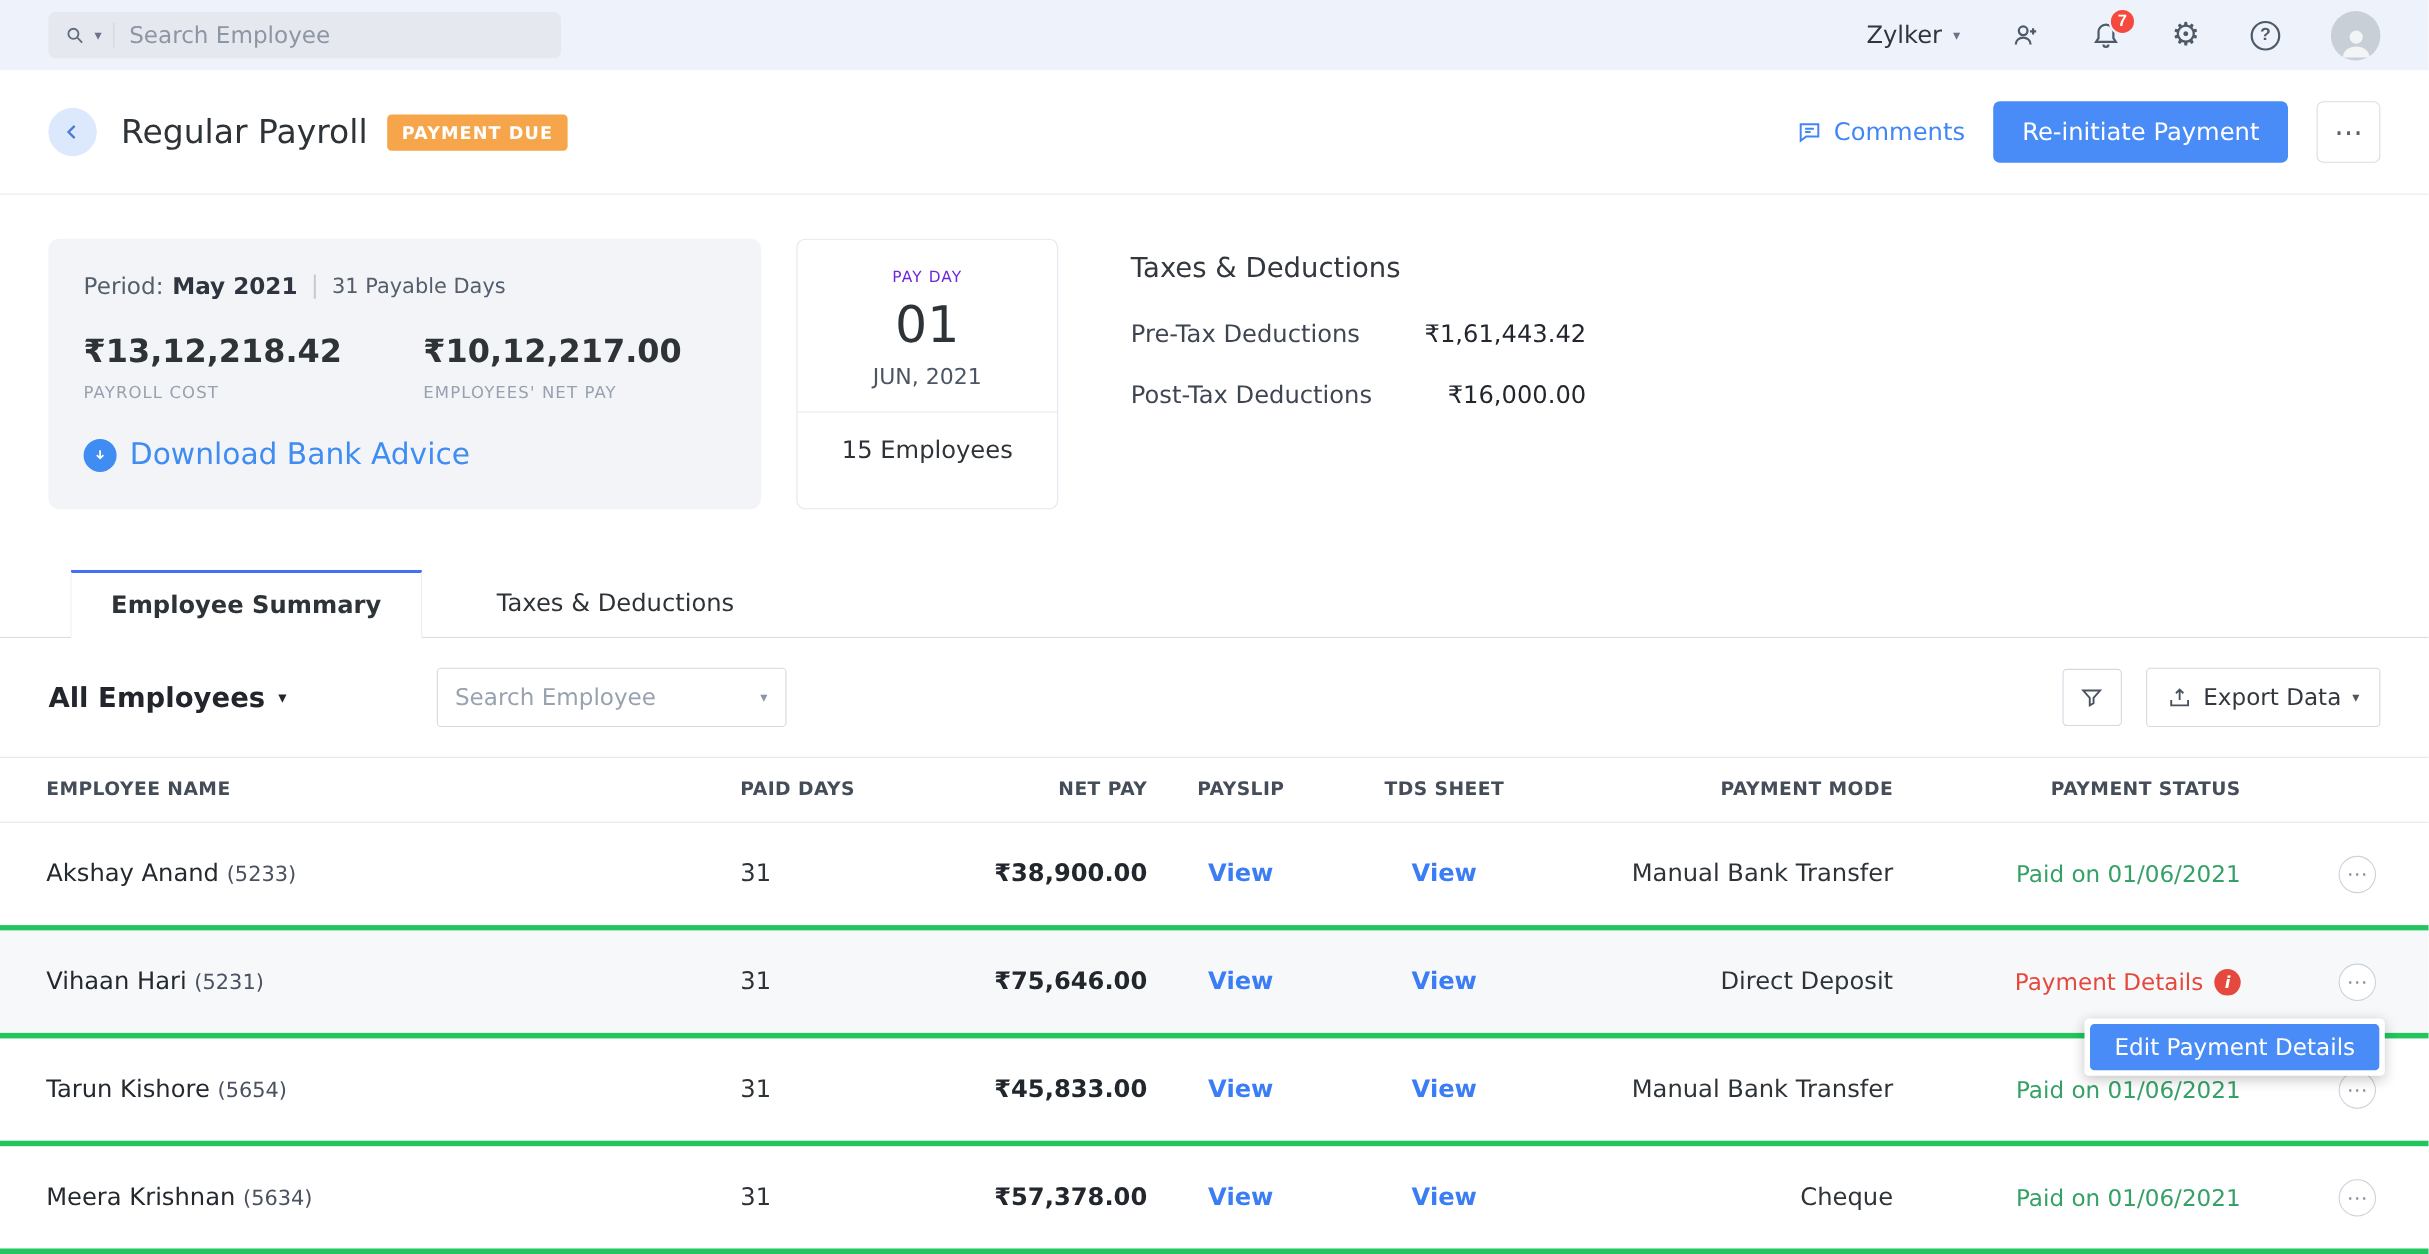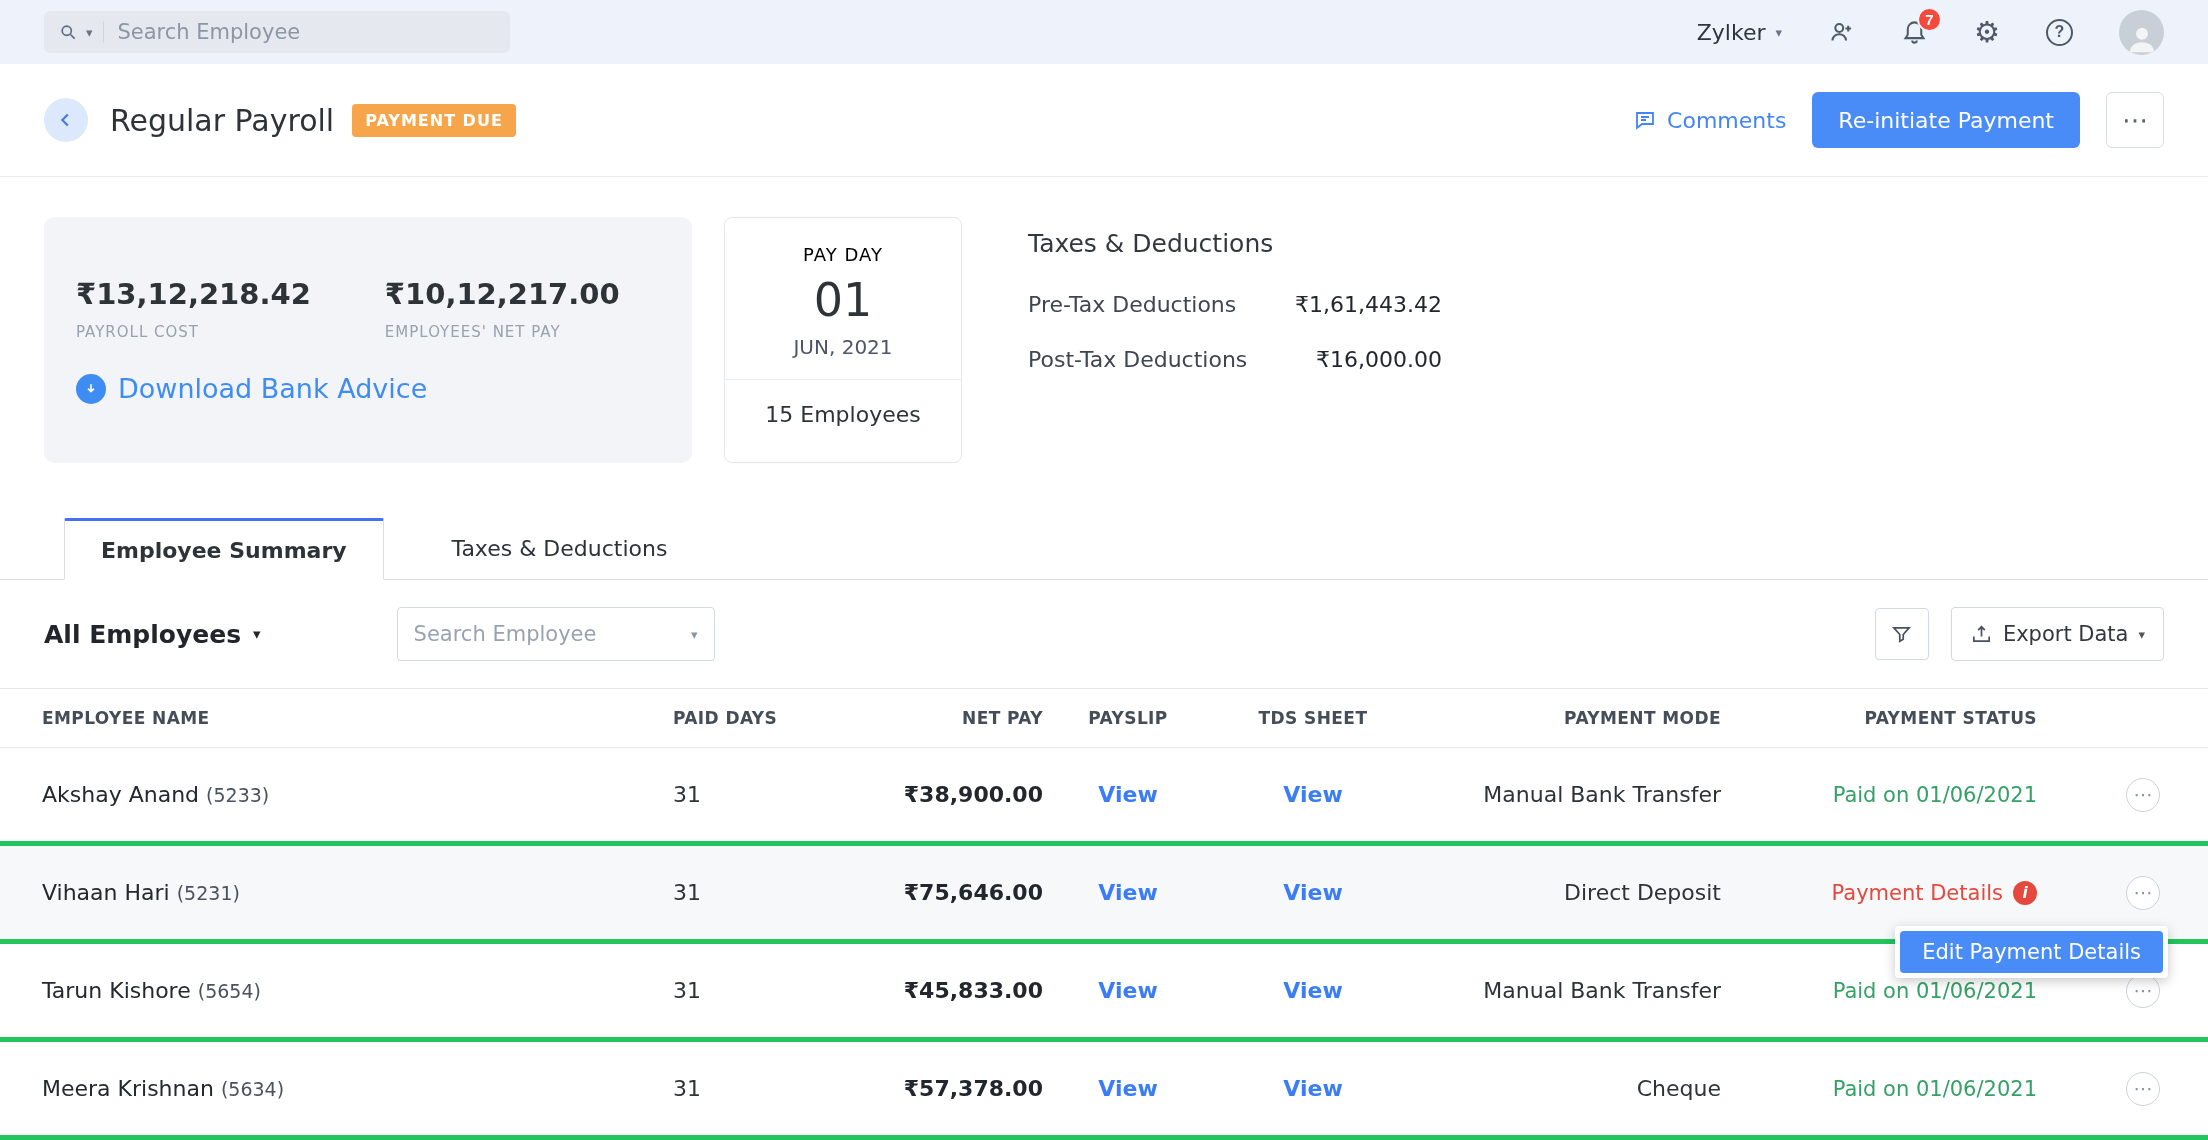--- a/index.html
+++ b/index.html
@@ -45,21 +45,21 @@
   .period-sep { color:#c3cad3; margin:0 12px; font-size:22px; }
   .payable-days { font-size:19px; color:#545d6a; }
   .amounts { display:flex; gap:74px; margin-top:30px; }
   .amount-value { font-size:29px; font-weight:700; color:#2e3338; }
   .amount-label { font-size:15px; color:#98a1ae; letter-spacing:1px; margin-top:12px; }
   .download-link { display:flex; align-items:center; gap:12px; margin-top:32px; color:#3f8cf3; font-size:27px; cursor:pointer; background:none; border:none; font-family:inherit; }
   .down-circle { width:30px; height:30px; border-radius:50%; background:#3f8cf3; display:flex; align-items:center; justify-content:center; }
   .down-circle svg { width:16px; height:16px; color:#fff; }
 
   .payday-card { width:238px; height:246px; background:#fff; border:1px solid #e4e7ee; border-radius:8px; text-align:center; padding:26px 0; }
-  .payday-label { font-size:18px; color:#000000; letter-spacing:1px; }
+  .payday-label { font-size:14px; color:#6d28d9; letter-spacing:1px; }
   .payday-day { font-size:46px; color:#2e3338; margin-top:8px; }
   .payday-month { font-size:20px; color:#4c5564; margin-top:8px; }
   .payday-divider { border:none; border-top:1px solid #e8ebf0; margin-top:20px; }
   .payday-emp { font-size:22px; color:#2e3338; margin-top:22px; }
 
   .taxes-block { margin-left:34px; padding-top:12px; }
   .taxes-title { font-size:25px; font-weight:400; color:#33383f; }
   .taxes-rows { margin-top:34px; }
   .tax-row { display:flex; justify-content:space-between; width:414px; margin-bottom:30px; font-size:22px; }
   .tax-label { color:#3f4652; }
@@ -174,20 +174,26 @@
       </button>
       <button class="btn-primary">Re-initiate Payment</button>
       <button class="btn-more">
         <span>⋯</span>
       </button>
     </div>
   </section>
 
   <section class="cards">
     <div class="summary-card">
+      <div class="period-line">
+        <span>Period:</span>
+        <span class="period-value">May 2021</span>
+        <span class="period-sep">|</span>
+        <span class="payable-days">31 Payable Days</span>
+      </div>
       <div class="amounts">
         <div>
           <div class="amount-value">₹13,12,218.42</div>
           <div class="amount-label">PAYROLL COST</div>
         </div>
         <div>
           <div class="amount-value">₹10,12,217.00</div>
           <div class="amount-label">EMPLOYEES' NET PAY</div>
         </div>
       </div>

